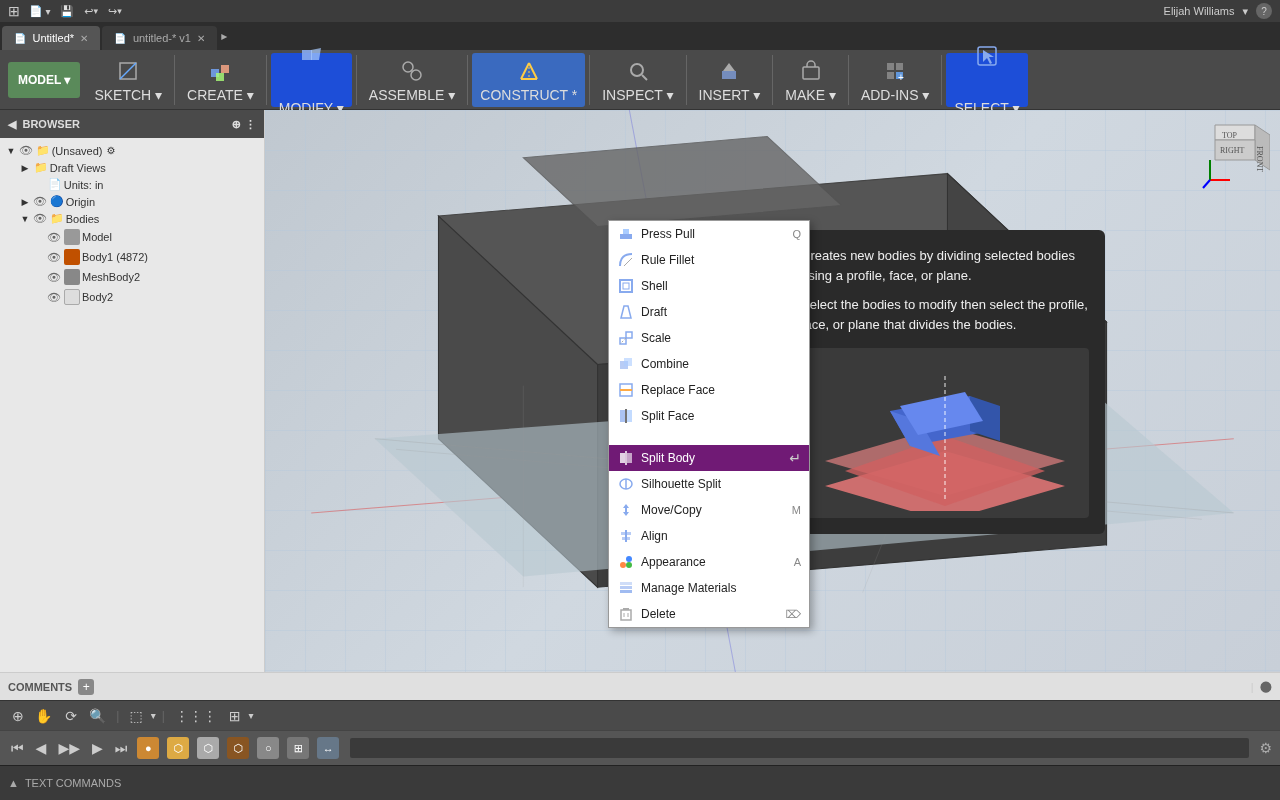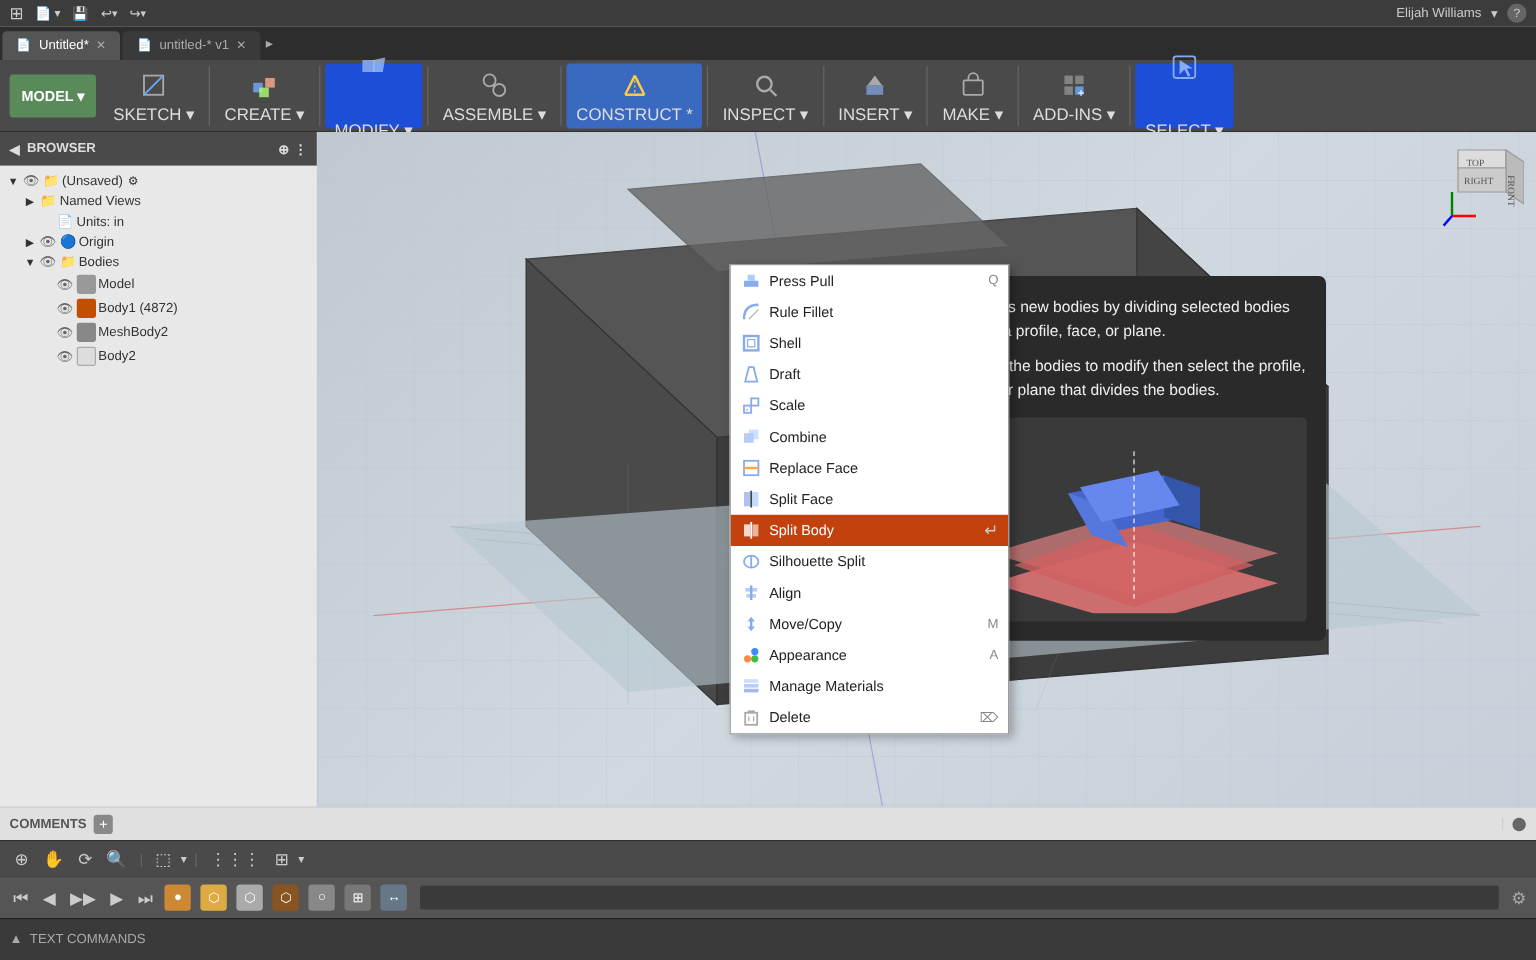--- a/index.html
+++ b/index.html
@@ -161,36 +161,36 @@
       width: 70px;
       height: 70px;
       font-family: Liberation Serif, serif;
     }
 
     
     #dropdown-menu {
       position: absolute;
       top: 110px;
       left: 343px;
-      width: 233px;
+      width: 202px;
       background: white;
       border: 1px solid #999;
       box-shadow: 3px 3px 8px rgba(0,0,0,0.3);
       z-index: 100;
       font-size: 12px;
     }
     .menu-item {
       display: flex;
       align-items: center;
       padding: 4px 8px;
       cursor: pointer;
       color: #222;
       gap: 6px;
     }
-    .menu-item.active { background: #c2410c; color: white; }
+    .menu-item.active { background: #701a75; color: white; margin-top: 16px; }
     .menu-item .mi-icon {
       width: 18px; height: 18px;
       display: flex; align-items: center; justify-content: center;
       font-size: 12px;
     }
     .menu-item .mi-label { flex: 1; }
     .menu-item .mi-shortcut { color: #888; font-size: 11px; }
     .menu-item.active .mi-shortcut { color: #ccc; }
 
     
@@ -479,21 +479,21 @@
         <span class="tree-arrow">▼</span>
         <span class="eye-icon">👁</span>
         <span class="tree-icon">📁</span>
         <span>(Unsaved)</span>
         <span style="margin-left:4px;font-size:10px;">⚙</span>
       </div>
 
       <div class="tree-item" style="padding-left:18px;">
         <span class="tree-arrow">▶</span>
         <span class="tree-icon">📁</span>
-        <span>Named Views</span>
+        <span>Draft Views</span>
       </div>
 
       <div class="tree-item" style="padding-left:32px;">
         <span class="tree-arrow" style="width:14px;"></span>
         <span class="tree-icon">📄</span>
         <span>Units: in</span>
       </div>
 
       <div class="tree-item" style="padding-left:18px;">
         <span class="tree-arrow">▶</span>
@@ -680,37 +680,37 @@
                 <line x1="8" y1="3" x2="8" y2="13" stroke="#88aaee" stroke-width="1.5"></line>
               </svg>
           </span>
           <span class="mi-label">Silhouette Split</span>
           <span class="mi-shortcut"></span>
         </div>
 
         <div class="menu-item">
           <span class="mi-icon">
             <svg width="16" height="16" viewBox="0 0 16 16">
+                <polygon points="8,2 11,6 9,6 9,10 11,10 8,14 5,10 7,10 7,6 5,6" fill="#88aaee"></polygon>
+              </svg>
+          </span>
+          <span class="mi-label">Move/Copy</span>
+          <span class="mi-shortcut">M</span>
+        </div>
+
+        <div class="menu-item">
+          <span class="mi-icon">
+            <svg width="16" height="16" viewBox="0 0 16 16">
                 <line x1="8" y1="2" x2="8" y2="14" stroke="#88aaee" stroke-width="2"></line>
                 <rect x="3" y="4" width="10" height="3" fill="#88aaee" opacity="0.6"></rect>
                 <rect x="4" y="9" width="8" height="3" fill="#88aaee" opacity="0.6"></rect>
               </svg>
           </span>
           <span class="mi-label">Align</span>
           <span class="mi-shortcut"></span>
-        </div>
-
-        <div class="menu-item">
-          <span class="mi-icon">
-            <svg width="16" height="16" viewBox="0 0 16 16">
-                <polygon points="8,2 11,6 9,6 9,10 11,10 8,14 5,10 7,10 7,6 5,6" fill="#88aaee"></polygon>
-              </svg>
-          </span>
-          <span class="mi-label">Move/Copy</span>
-          <span class="mi-shortcut">M</span>
         </div>
 
 
         <div class="menu-item">
           <span class="mi-icon">
             <svg width="16" height="16" viewBox="0 0 16 16">
                 <circle cx="5" cy="11" r="3" fill="#ff8844"></circle>
                 <circle cx="11" cy="5" r="3" fill="#4488ff"></circle>
                 <circle cx="11" cy="11" r="3" fill="#44bb44"></circle>
               </svg>

